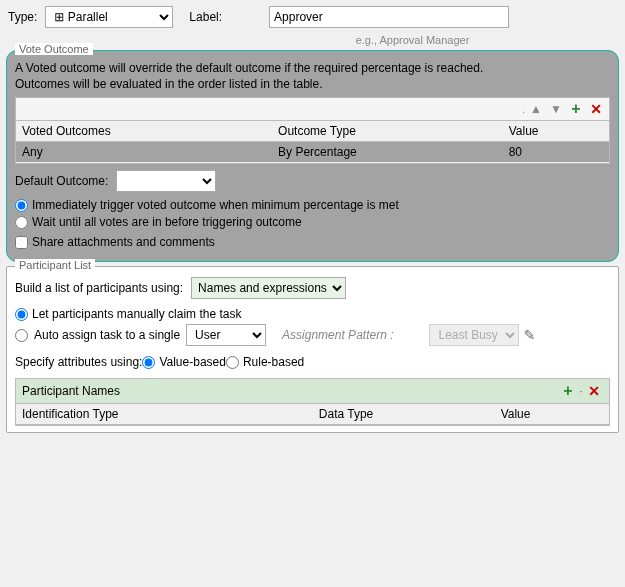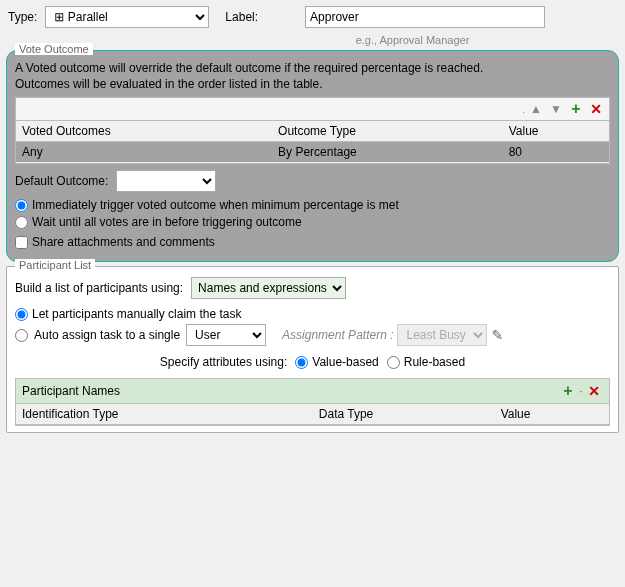--- a/index.html
+++ b/index.html
@@ -26,21 +26,21 @@
     .field-label {
       font-size: 12px;
     }
     select, input[type="text"] {
       font-size: 12px;
       border: 1px solid #aaa;
       background: white;
       height: 22px;
       padding: 1px 4px;
     }
-    .type-select { width: 164px; }
+    .type-select { width: 128px; }
     .label-input { width: 240px; margin-left: 39px; }
     .section {
       border: 1px solid #14b8a6;
       margin: 4px 6px;
       border-radius: 11px;
       padding: 6px 8px;
       background: #a3a3a3;
       position: relative;
     }
     .section-title {
@@ -154,32 +154,31 @@
       margin-left: 10px;
     }
     .pattern-label { color: #888; font-size: 12px; font-style: italic; }
     .disabled-select {
       background: #e8e8e8;
       color: #888;
       border: 1px solid #bbb;
       height: 22px;
       font-size: 12px;
       padding: 1px 4px;
+      margin-left: 32px;
     }
     .edit-icon {
       color: #666;
       cursor: pointer;
       font-size: 14px;
     }
     .specify-row {
       display: flex;
       align-items: center;
-      gap: 8px;
       margin: 6px 0;
-      justify-content: center;
     }
     .participant-table-section {
       border: 1px solid #bbb;
       margin-top: 4px;
     }
     .participant-table-header {
       display: flex;
       align-items: center;
       justify-content: space-between;
       padding: 3px 6px;

